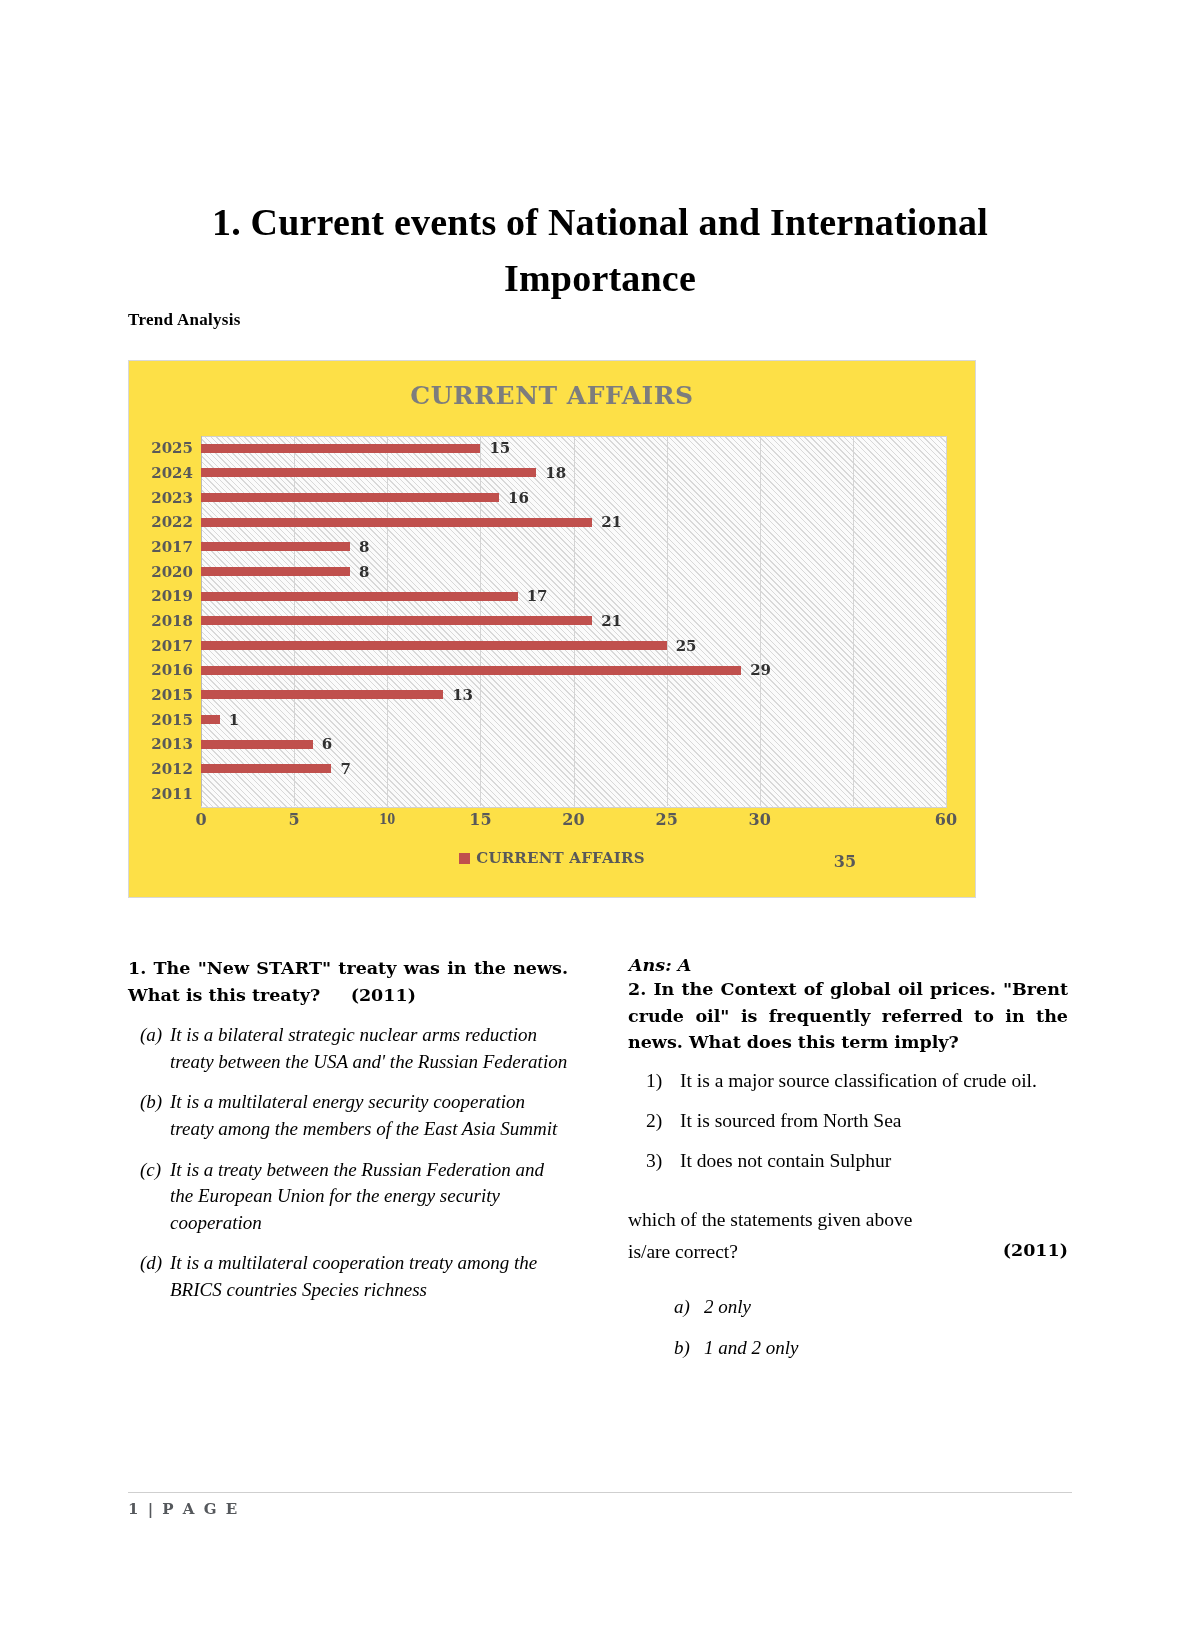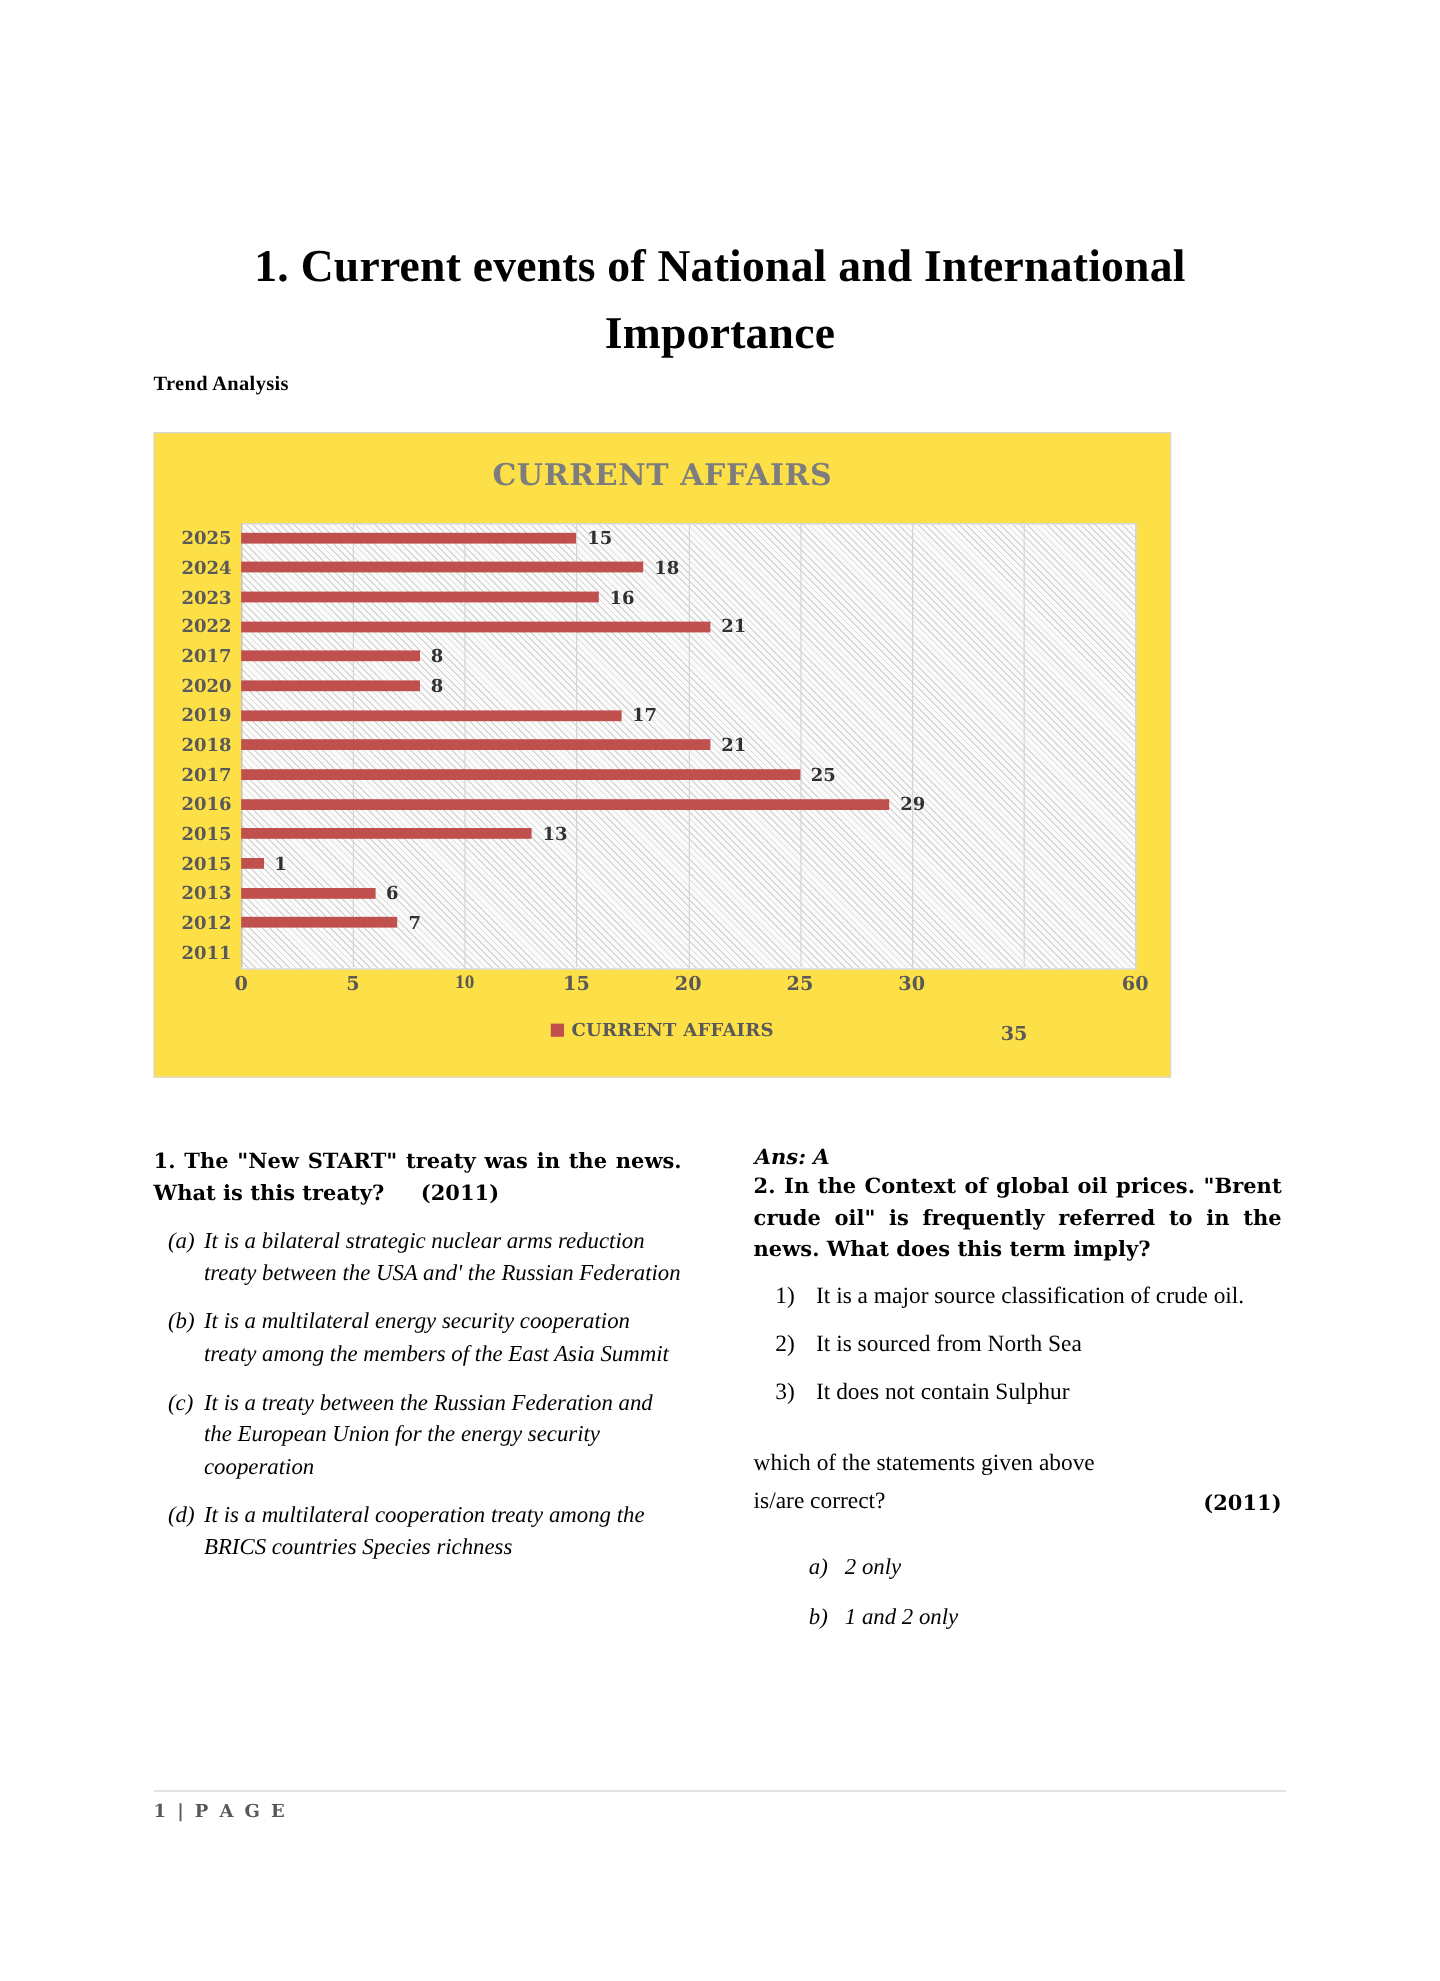--- a/index.html
+++ b/index.html
@@ -272,21 +272,21 @@
 
   .closing {
     font-family: "Liberation Serif", "DejaVu Serif", serif;
     font-size: 19.5px;
     line-height: 1.62;
     margin-top: 28px;
   }
   .closing-row {
     display: flex;
     justify-content: space-between;
-    align-items: flex-end;
+    align-items: flex-start;
   }
   .closing-year {
     font-family: "DejaVu Serif", "Liberation Serif", serif;
     font-weight: bold;
     font-size: 17.5px;
   }
 
   .sub-opt-list {
     list-style: none;
     margin: 26px 0 0 0;

